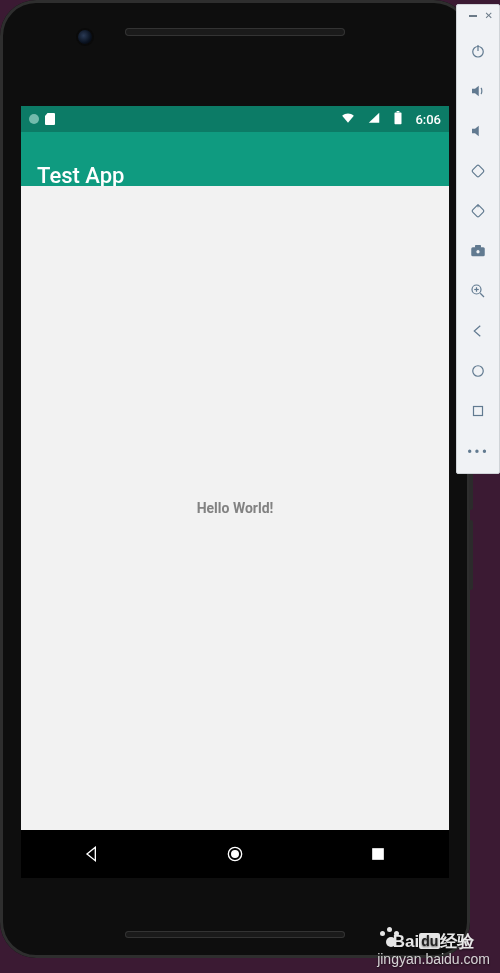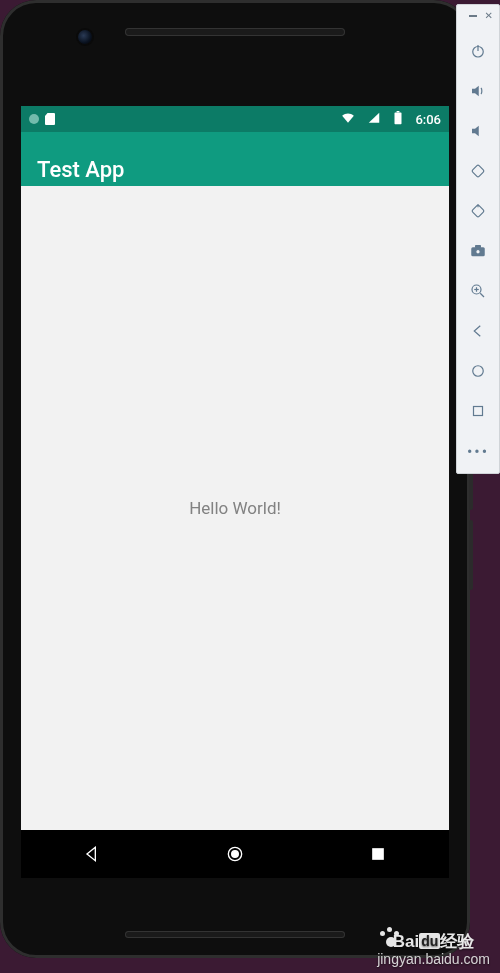--- a/index.html
+++ b/index.html
@@ -138,37 +138,37 @@
   .status-right .batt svg { width:14px; height:14px; }
   .status-right .batt svg { width:10px; height:14px; }
 
   
   .appbar {
     height: 54px;
     background: #0f9b80;
     color:#fff;
     display:flex;
     align-items:center;
-    padding: 10px 16px;
+    padding: 16px 16px;
     font-size: 22px;
     font-weight: 500;
   }
 
   
   .app-body {
     position: absolute;
     top: 80px;
     bottom: 48px;
     left: 0; right: 0;
     background:#f2f2f2;
     display:flex;
     align-items:center;
     justify-content:center;
   }
-  .app-body .hello { color:#828282; font-size:17px; }
+  .app-body .hello { color:#828282; font-size:14px;font-weight:bold; }
 
   
   .navbar {
     position:absolute;
     bottom:0; left:0; right:0;
     height:48px;
     background:#000;
     display:flex;
     align-items:center;
     justify-content:space-around;

